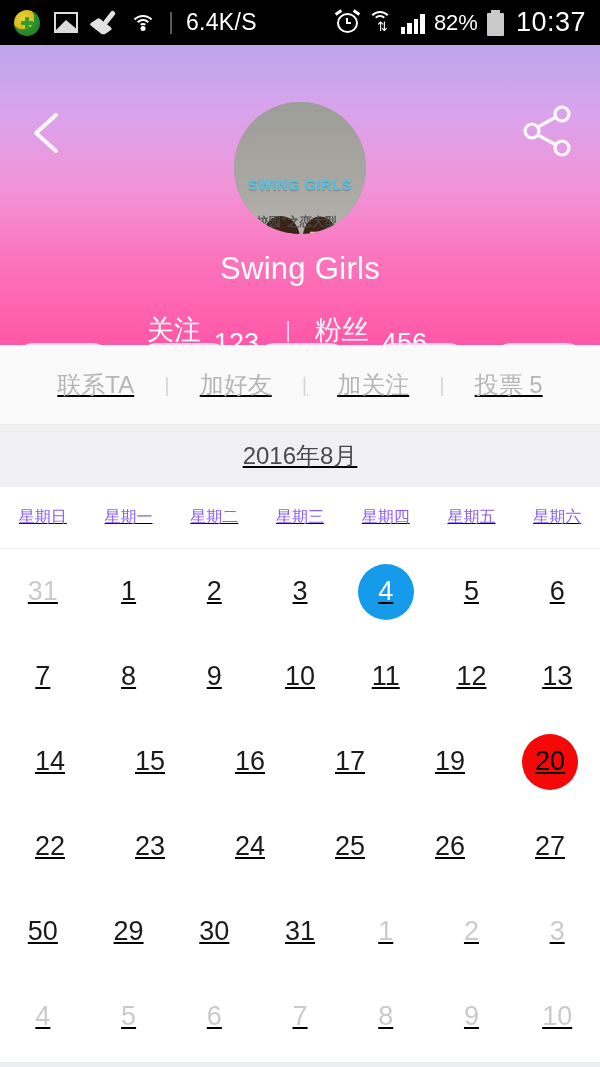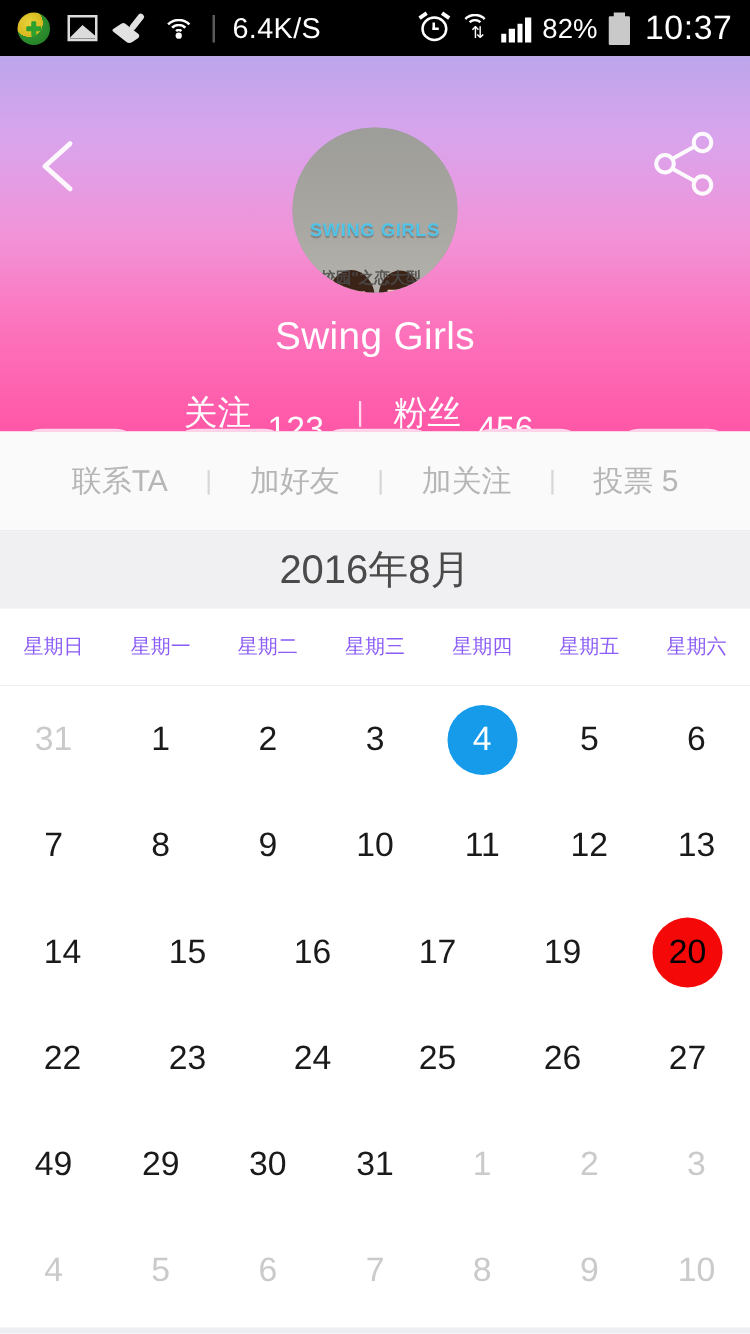--- a/index.html
+++ b/index.html
@@ -2,21 +2,21 @@
 <html><head>
 <meta charset="utf-8">
 <style>
   * { margin:0; padding:0; box-sizing:border-box; }
   html, body {
     width:600px; height:1067px;
     font-family:"Liberation Sans","DejaVu Sans",sans-serif;
     background:#ffffff;
     overflow:hidden;
   }
-  .phone { position:relative; width:600px; height:1067px; background:#fff; }
+  .phone { position:relative; width:600px; height:1067px; background:#fff;text-decoration:underline; }
 
   
   .statusbar {
     height:45px; background:#000; color:#fff;
     display:flex; align-items:center; padding:0 14px;
     font-size:23px;
   }
   .sb-left { display:flex; align-items:center; gap:14px; }
   .sb-right { display:flex; align-items:center; gap:9px; margin-left:auto; }
   .ic { display:inline-block; }
@@ -134,21 +134,21 @@
   .actionbar {
     height:80px; background:#fafafa; display:flex; align-items:center;
     justify-content:center; border-bottom:1px solid #ececec;
   }
   .act { color:#b6b6b6; font-size:24px; cursor:pointer; }
   .act-sep { color:#d6d6d6; font-size:21px; margin:0 30px; }
 
   
   .cal-head { height:62px; background:#f0f0f2; display:flex; align-items:center;
      justify-content:center; }
-  .cal-head .t { font-size:32px; color:#4a4a4a; }
+  .cal-head .t { font-size:24px; color:#4a4a4a; }
   .cal-week { height:62px; background:#fff; display:flex; align-items:center;
      border-bottom:1px solid #efefef; }
   .cal-week div { flex:1; text-align:center; color:#8b5cf6; font-size:16px; }
 
   .cal-grid { background:#fff; }
   .cal-row { display:flex; height:85px; align-items:center; }
   .cal-cell { flex:1; display:flex; align-items:center; justify-content:center; cursor:pointer;text-align:right; }
   .cal-num { font-size:27px; color:#1a1a1a; display:flex; align-items:center;
      justify-content:center; width:56px; height:56px; border-radius:50%; }
   .cal-num.muted { color:#cacaca; }
@@ -371,21 +371,21 @@
         </div>
         <div class="cal-cell">
           <span class="cal-num">26</span>
         </div>
         <div class="cal-cell">
           <span class="cal-num">27</span>
         </div>
       </div>
       <div class="cal-row">
         <div class="cal-cell">
-          <span class="cal-num">49</span>
+          <span class="cal-num">50</span>
         </div>
         <div class="cal-cell">
           <span class="cal-num">29</span>
         </div>
         <div class="cal-cell">
           <span class="cal-num">30</span>
         </div>
         <div class="cal-cell">
           <span class="cal-num">31</span>
         </div>

